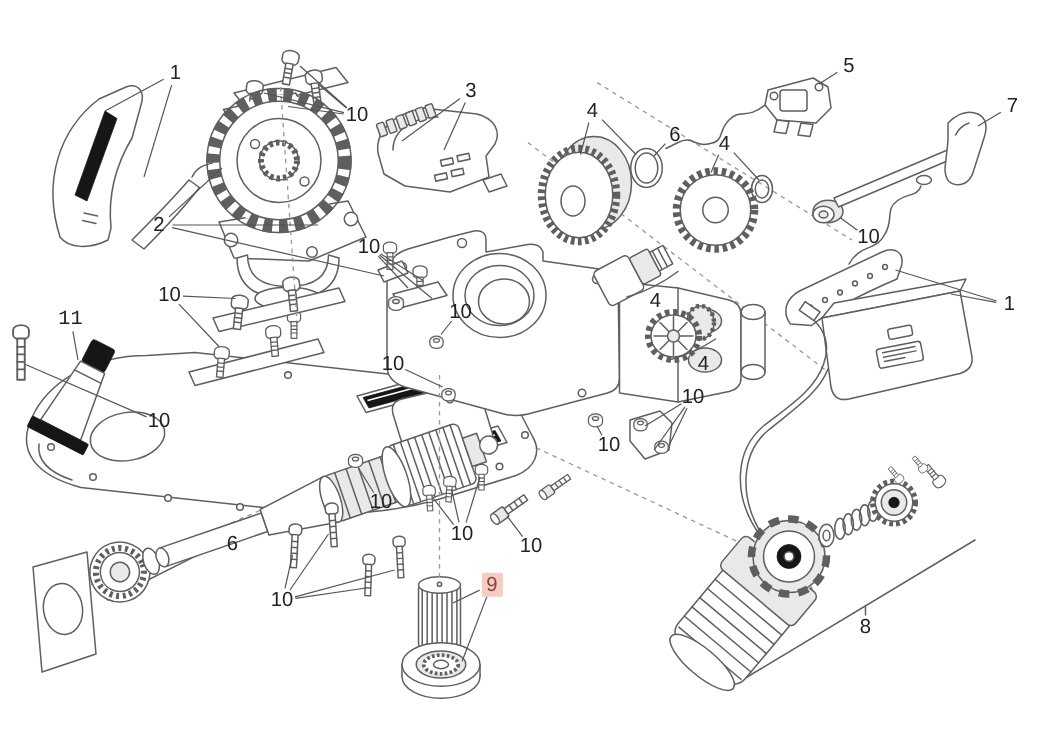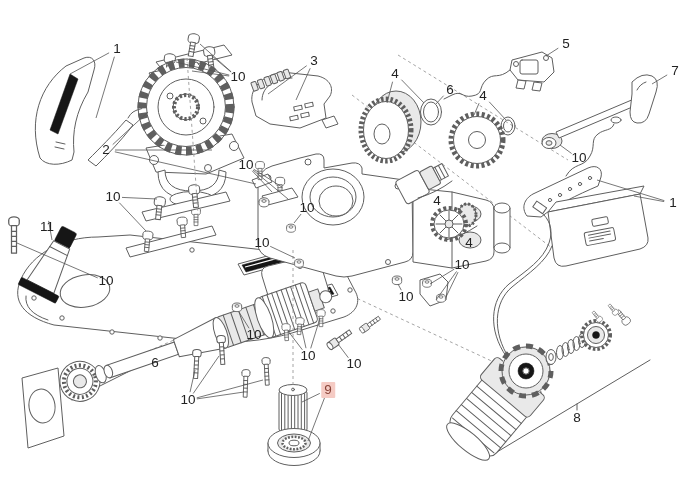--- a/index.html
+++ b/index.html
@@ -408,21 +408,21 @@
     <div class="callout" style="left: 238px; top: 77px;">10</div>
     <div class="callout" style="left: 106px; top: 150px;">2</div>
     <div class="callout" style="left: 314px; top: 61px;">3</div>
     <div class="callout" style="left: 395px; top: 74px;">4</div>
     <div class="callout" style="left: 450px; top: 90px;">6</div>
     <div class="callout" style="left: 483px; top: 96px;">4</div>
     <div class="callout" style="left: 566px; top: 44px;">5</div>
     <div class="callout" style="left: 675px; top: 71px;">7</div>
     <div class="callout" style="left: 579px; top: 158px;">10</div>
     <div class="callout" style="left: 673px; top: 203px;">1</div>
-    <div class="callout" style="left: 47px; top: 227px;">11</div>
+    <div class="callout" style="left: 47px; top: 214px; font-family: Liberation Mono, monospace;">11</div>
     <div class="callout" style="left: 113px; top: 197px;">10</div>
     <div class="callout" style="left: 246px; top: 165px;">10</div>
     <div class="callout" style="left: 307px; top: 208px;">10</div>
     <div class="callout" style="left: 262px; top: 243px;">10</div>
     <div class="callout" style="left: 106px; top: 281px;">10</div>
     <div class="callout" style="left: 462px; top: 265px;">10</div>
     <div class="callout" style="left: 406px; top: 297px;">10</div>
     <div class="callout" style="left: 254px; top: 335px;">10</div>
     <div class="callout" style="left: 308px; top: 356px;">10</div>
     <div class="callout" style="left: 354px; top: 364px;">10</div>

